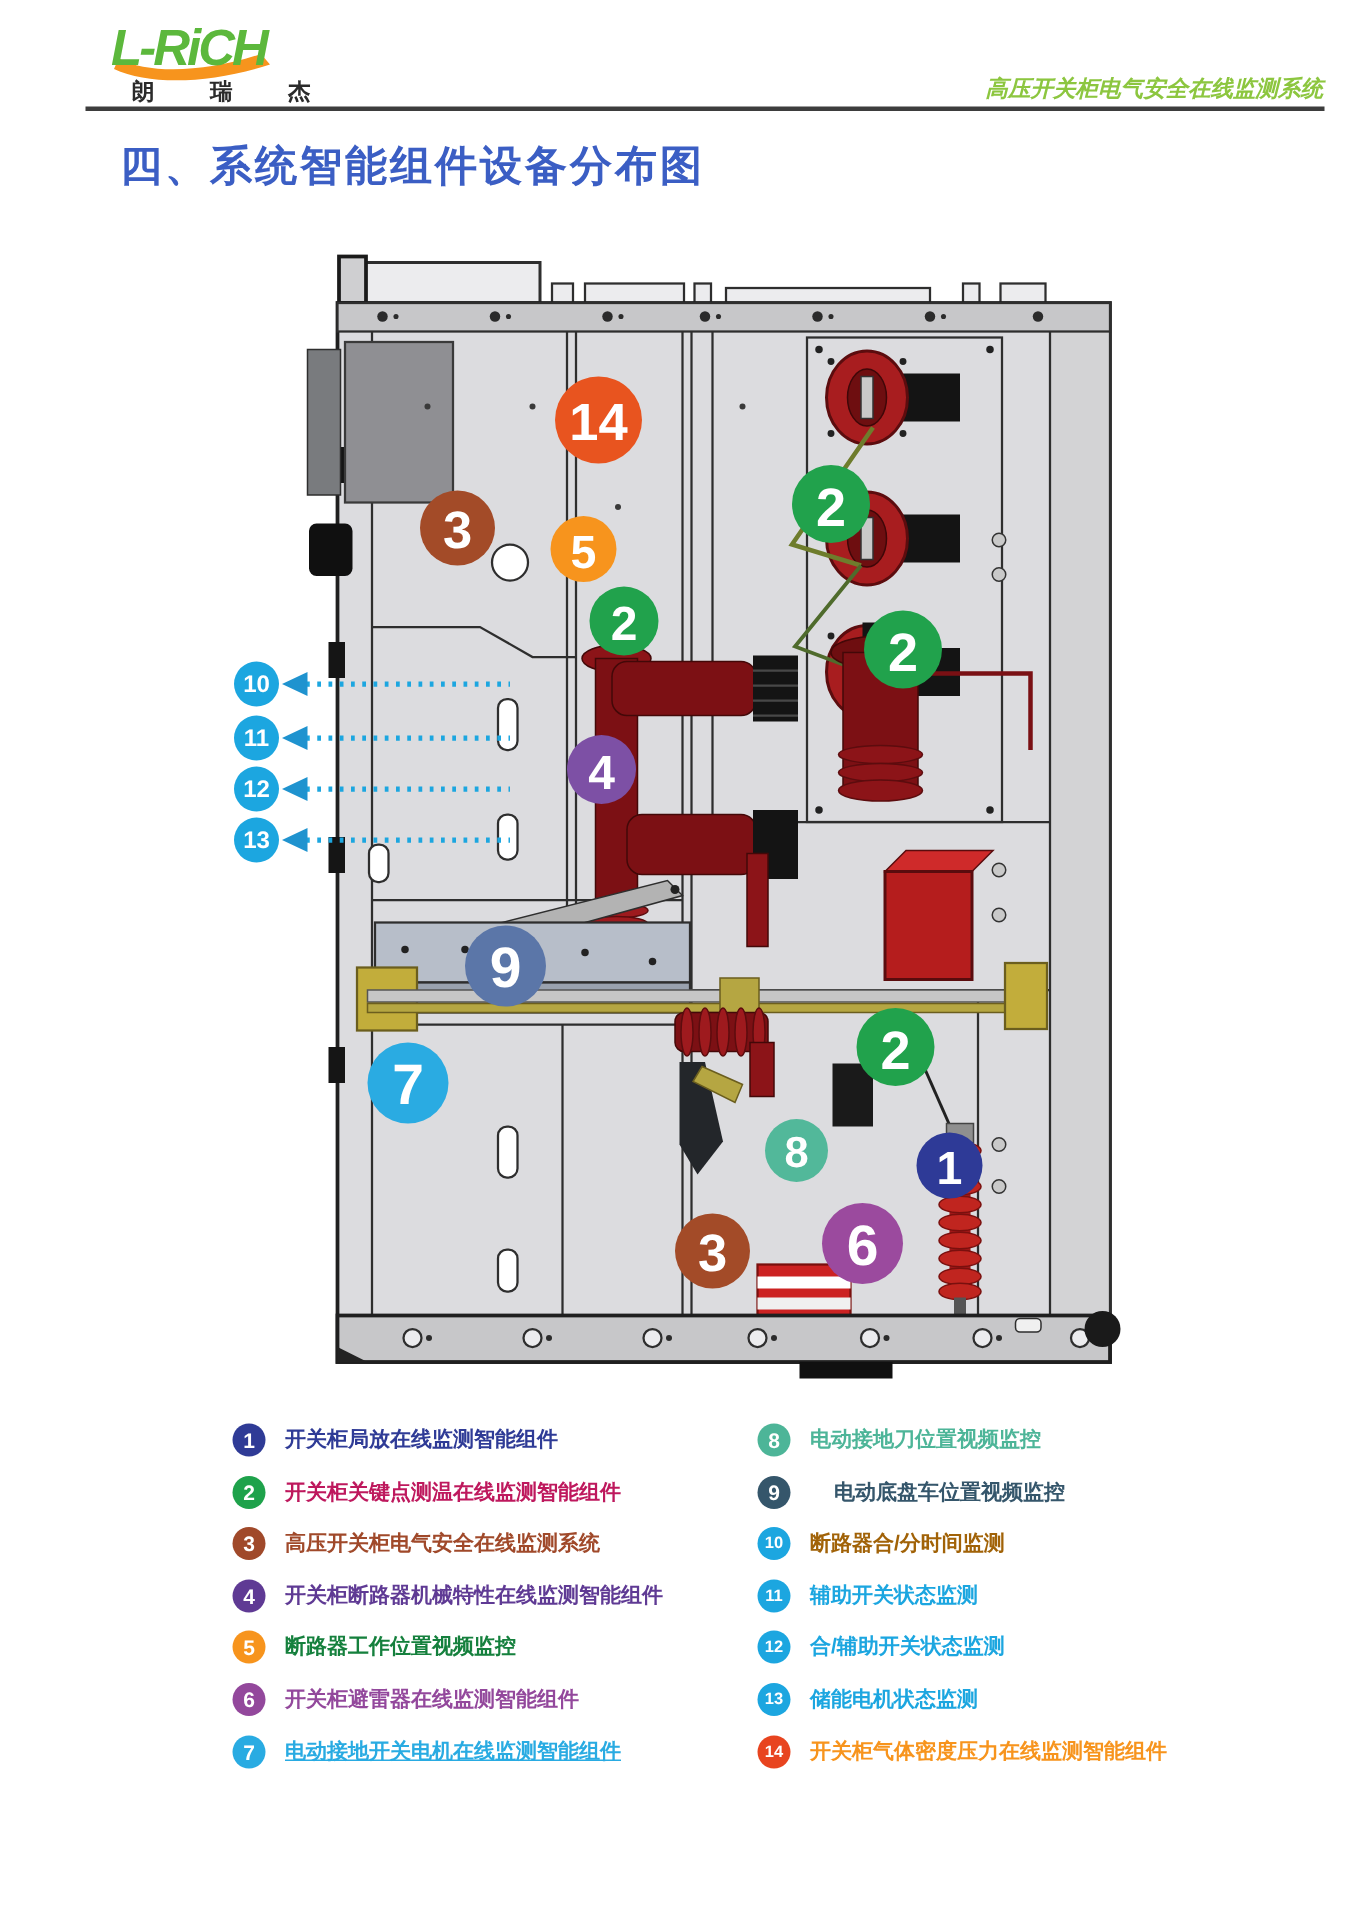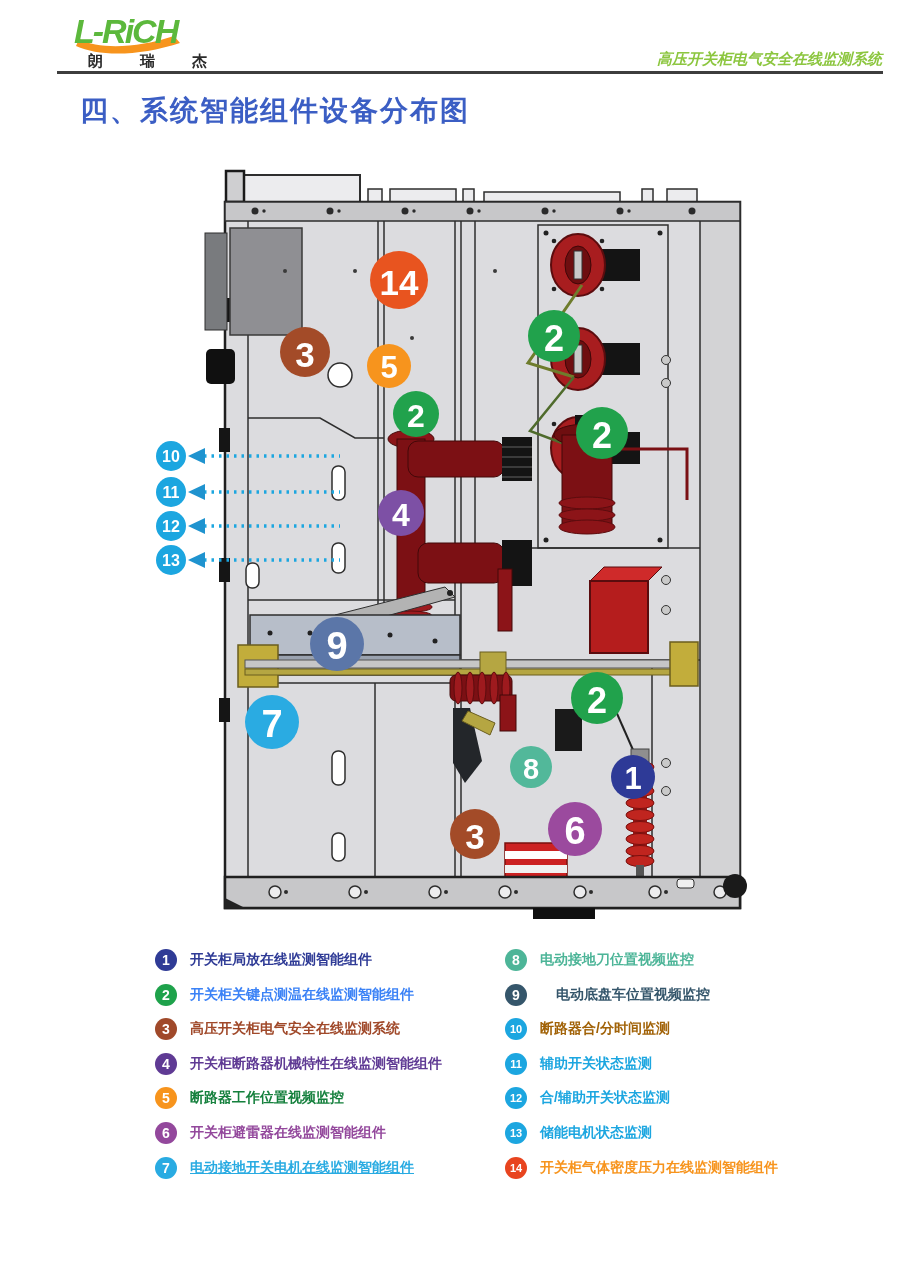--- a/index.html
+++ b/index.html
@@ -368,21 +368,21 @@
 </div>
 
 <div id="legend" class="abs">
   <div id="legend-col-left" class="legend-col">
       <div class="legend-row" style="top: 0px;">
         <span class="lnum" style="background: rgb(47, 59, 150);">1</span>
         <span class="ltext" style="color: rgb(47, 59, 150);">开关柜局放在线监测智能组件</span>
       </div>
       <div class="legend-row" style="top: 34.6px;">
         <span class="lnum" style="background: rgb(30, 162, 75);">2</span>
-        <span class="ltext" style="color: #3b82f6;">开关柜关键点测温在线监测智能组件</span>
+        <span class="ltext" style="color: #be185d;">开关柜关键点测温在线监测智能组件</span>
       </div>
       <div class="legend-row" style="top: 69.2px;">
         <span class="lnum" style="background: rgb(160, 73, 42);">3</span>
         <span class="ltext" style="color: rgb(160, 73, 42);">高压开关柜电气安全在线监测系统</span>
       </div>
       <div class="legend-row" style="top: 103.8px;">
         <span class="lnum" style="background: rgb(95, 58, 148);">4</span>
         <span class="ltext" style="color: rgb(95, 58, 148);">开关柜断路器机械特性在线监测智能组件</span>
       </div>
       <div class="legend-row" style="top: 138.4px;">

